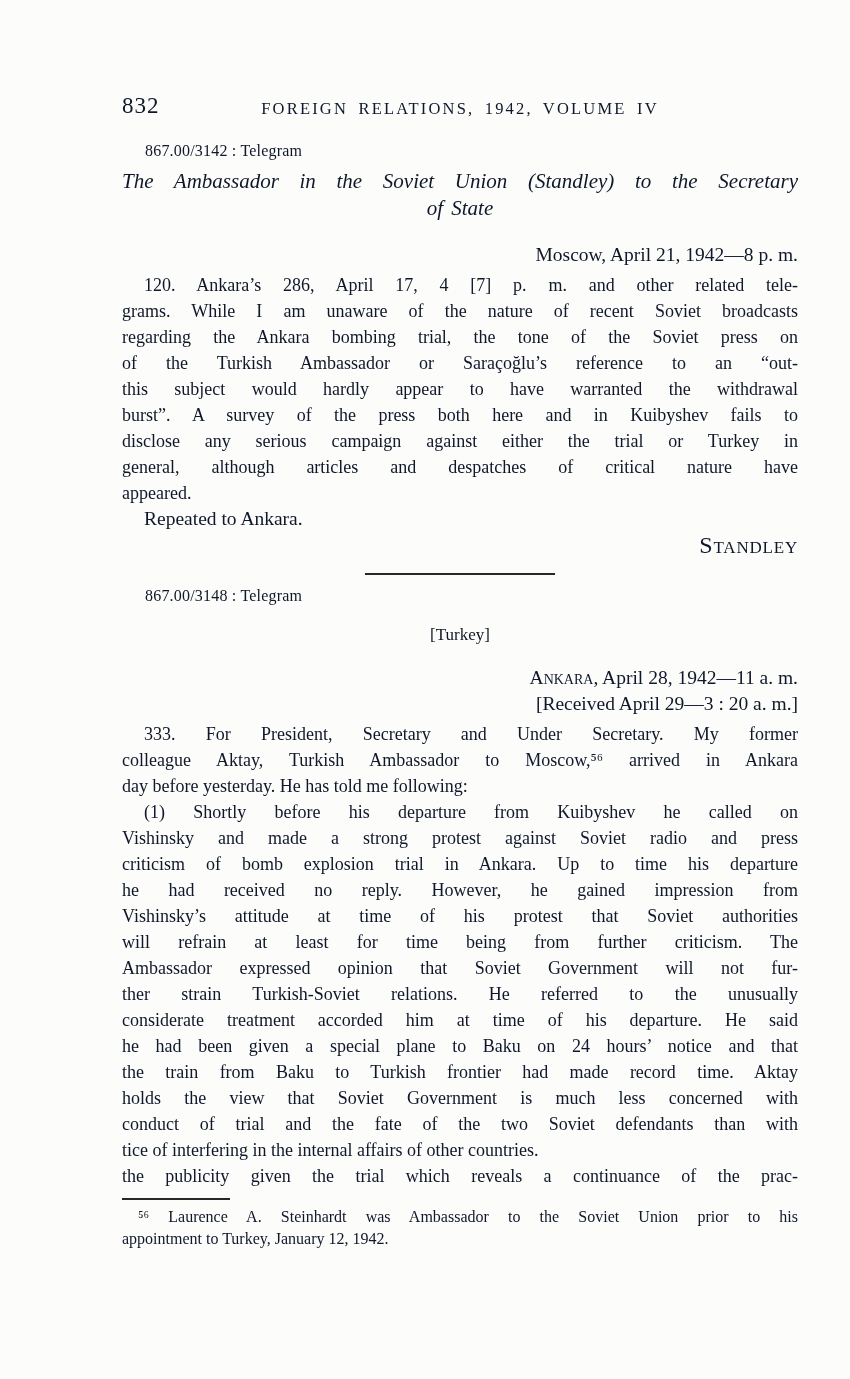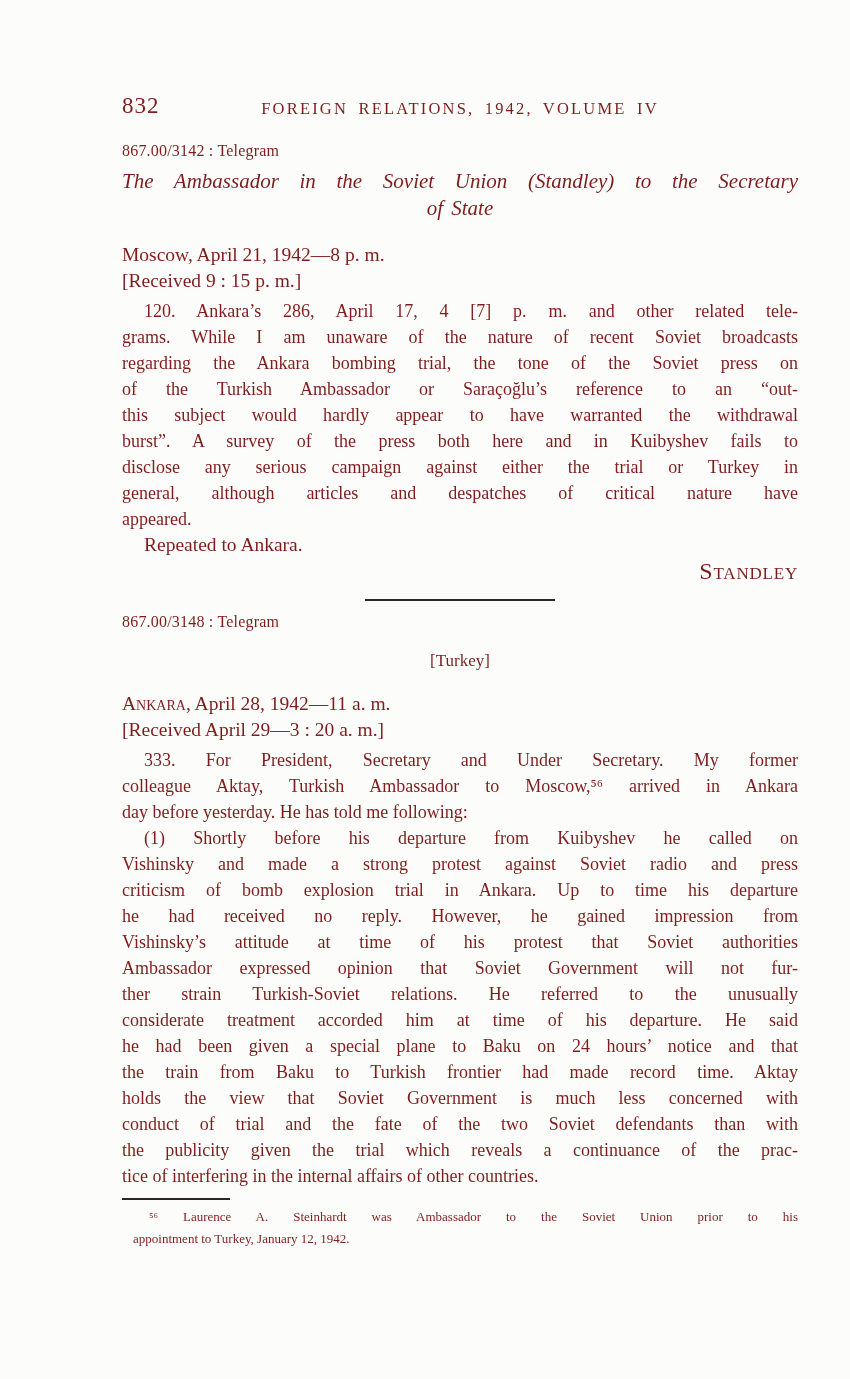--- a/index.html
+++ b/index.html
@@ -1,21 +1,21 @@
 <!DOCTYPE html>
 <html><head>
 <meta charset="utf-8">
 <style>
   html,body{margin:0;padding:0;background:#e8e8e6;}
   .page{
     position:relative;
     width:850px;height:1379px;
     margin:0 auto;
     background:#fcfcfa;
-    color:#7f1d1d;
+    color:#0f172a;
     font-family:"Liberation Serif","DejaVu Serif",serif;
     overflow:hidden;
   }
   .content{
     position:absolute;
     left:122px;top:0;
     width:676px;
   }
   .running-header{
     position:relative;
@@ -30,35 +30,36 @@
     text-align:center;
     font-size:16.5px;
     letter-spacing:2.2px;
     word-spacing:4px;
     padding-top:3px;
   }
   .file-ref{
     margin-top:18px;
     font-size:16px;
     letter-spacing:0.2px;
+    margin-left:23px;
   }
   .doc-heading{
     margin-top:8px;
     font-style:italic;
     font-size:21px;
     line-height:27px;
     word-spacing:3px;
   }
   .hline{text-align:center;}
   .tline{
     text-align:justify;
     text-align-last:justify;
   }
   .tline.last{text-align-last:left;}
-  .rline{}
+  .rline{text-align:right;}
   .dateline{
     margin-top:20px;
     font-size:19.5px;
     line-height:26px;
   }
   .sc{font-variant:small-caps;margin-top:12px;}
   .para{
     font-size:18px;
     line-height:26px;
   }
@@ -84,23 +85,22 @@
     text-align:center;
     font-size:17px;
   }
   .footnote-rule{
     width:108px;height:2px;
     background:#2a2724;
     margin-top:9px;
   }
   .footnote{
     margin-top:6px;
-    font-size:13px;
+    font-size:16px;
     line-height:22px;
-    margin-left:11px;
   }
   .footnote > div:first-child{text-indent:16px;}
 </style>
 </head>
 <body>
 
 <div class="page">
   <div class="content">
 
     <div class="running-header">
@@ -110,21 +110,20 @@
 
     <div class="file-ref">867.00/3142 : Telegram</div>
 
     <div class="doc-heading">
       <div class="tline">The Ambassador in the Soviet Union (Standley) to the Secretary</div>
       <div class="hline">of State</div>
     </div>
 
     <div class="dateline">
       <div class="rline">Moscow, April 21, 1942—8 p. m.</div>
-      <div class="rline">[Received 9 : 15 p. m.]</div>
     </div>
 
     <div class="para p1 indent-first">
         <div class="tline">120. Ankara’s 286, April 17, 4 [7] p. m. and other related tele-</div>
         <div class="tline">grams. While I am unaware of the nature of recent Soviet broadcasts</div>
         <div class="tline">regarding the Ankara bombing trial, the tone of the Soviet press on</div>
         <div class="tline">of the Turkish Ambassador or Saraçoğlu’s reference to an “out-</div>
         <div class="tline">this subject would hardly appear to have warranted the withdrawal</div>
         <div class="tline">burst”. A survey of the press both here and in Kuibyshev fails to</div>
         <div class="tline">disclose any serious campaign against either the trial or Turkey in</div>
@@ -153,29 +152,30 @@
         <div class="tline">colleague Aktay, Turkish Ambassador to Moscow,⁵⁶ arrived in Ankara</div>
         <div class="tline last">day before yesterday. He has told me following:</div>
       </div>
 
     <div class="para indent-first">
         <div class="tline">(1) Shortly before his departure from Kuibyshev he called on</div>
         <div class="tline">Vishinsky and made a strong protest against Soviet radio and press</div>
         <div class="tline">criticism of bomb explosion trial in Ankara. Up to time his departure</div>
         <div class="tline">he had received no reply. However, he gained impression from</div>
         <div class="tline">Vishinsky’s attitude at time of his protest that Soviet authorities</div>
+        <div class="tline">will refrain at least for time being from further criticism. The</div>
         <div class="tline">Ambassador expressed opinion that Soviet Government will not fur-</div>
         <div class="tline">ther strain Turkish-Soviet relations. He referred to the unusually</div>
         <div class="tline">considerate treatment accorded him at time of his departure. He said</div>
         <div class="tline">he had been given a special plane to Baku on 24 hours’ notice and that</div>
         <div class="tline">the train from Baku to Turkish frontier had made record time. Aktay</div>
         <div class="tline">holds the view that Soviet Government is much less concerned with</div>
         <div class="tline">conduct of trial and the fate of the two Soviet defendants than with</div>
+        <div class="tline last">tice of interfering in the internal affairs of other countries.</div>
         <div class="tline">the publicity given the trial which reveals a continuance of the prac-</div>
-        <div class="tline last">tice of interfering in the internal affairs of other countries.</div>
       </div>
 
     <div class="footnote-rule"></div>
     <div class="footnote">
         <div class="tline">⁵⁶ Laurence A. Steinhardt was Ambassador to the Soviet Union prior to his</div>
         <div class="tline last">appointment to Turkey, January 12, 1942.</div>
       </div>
 
   </div>
 </div>

